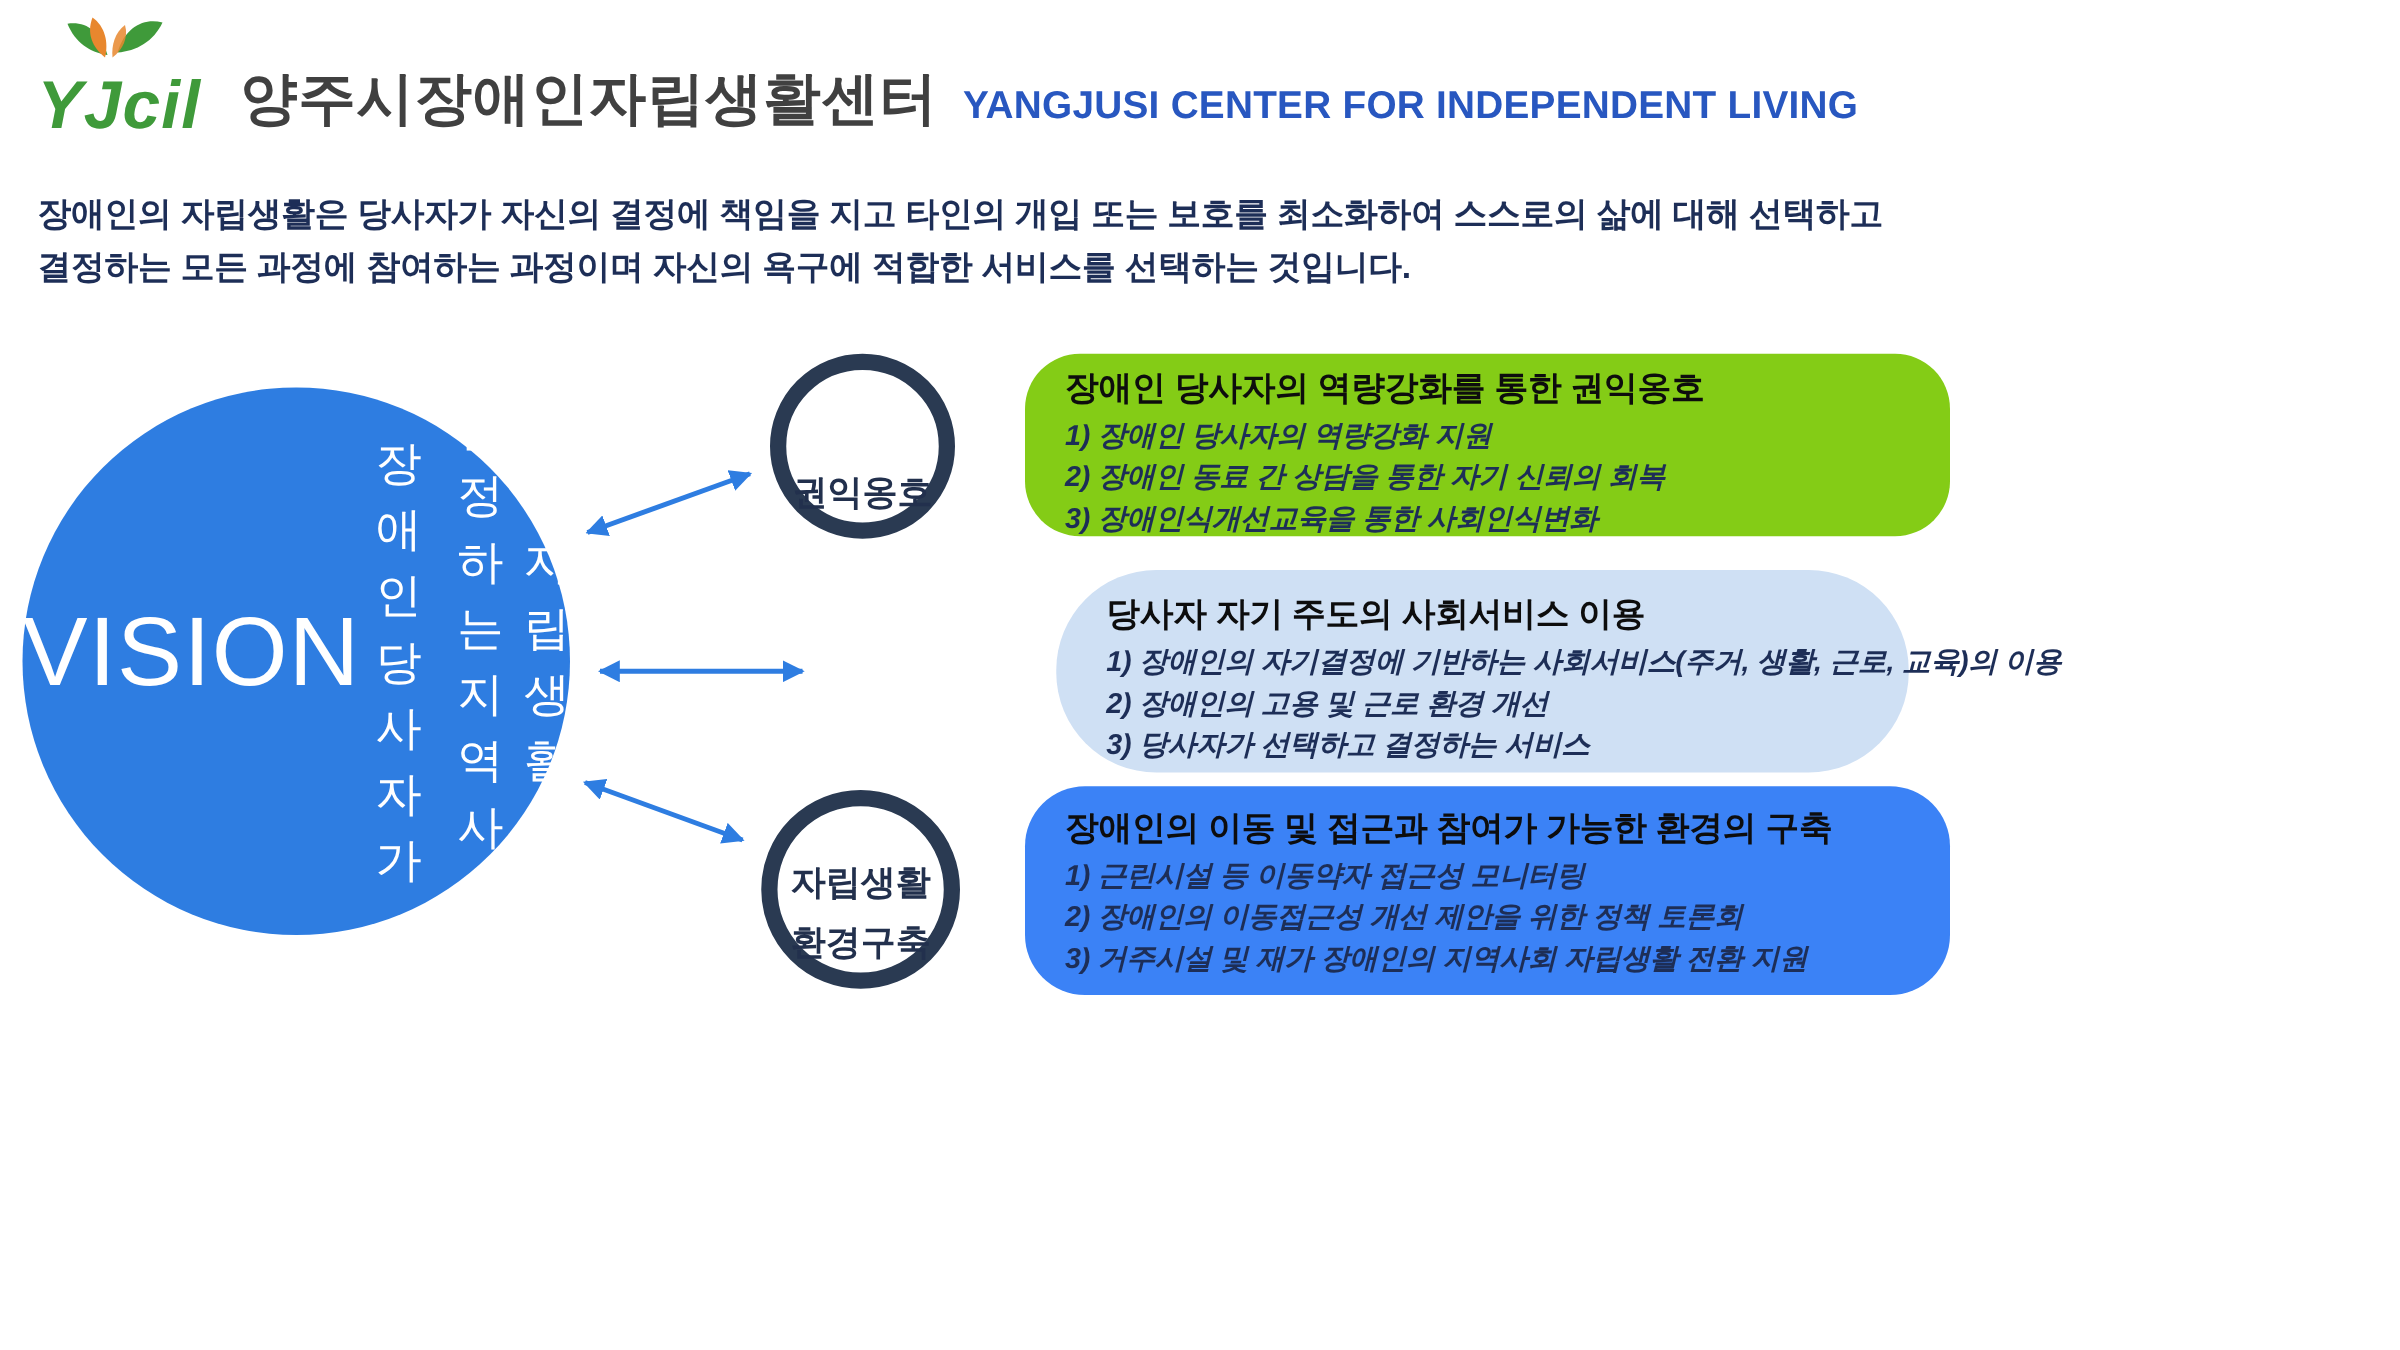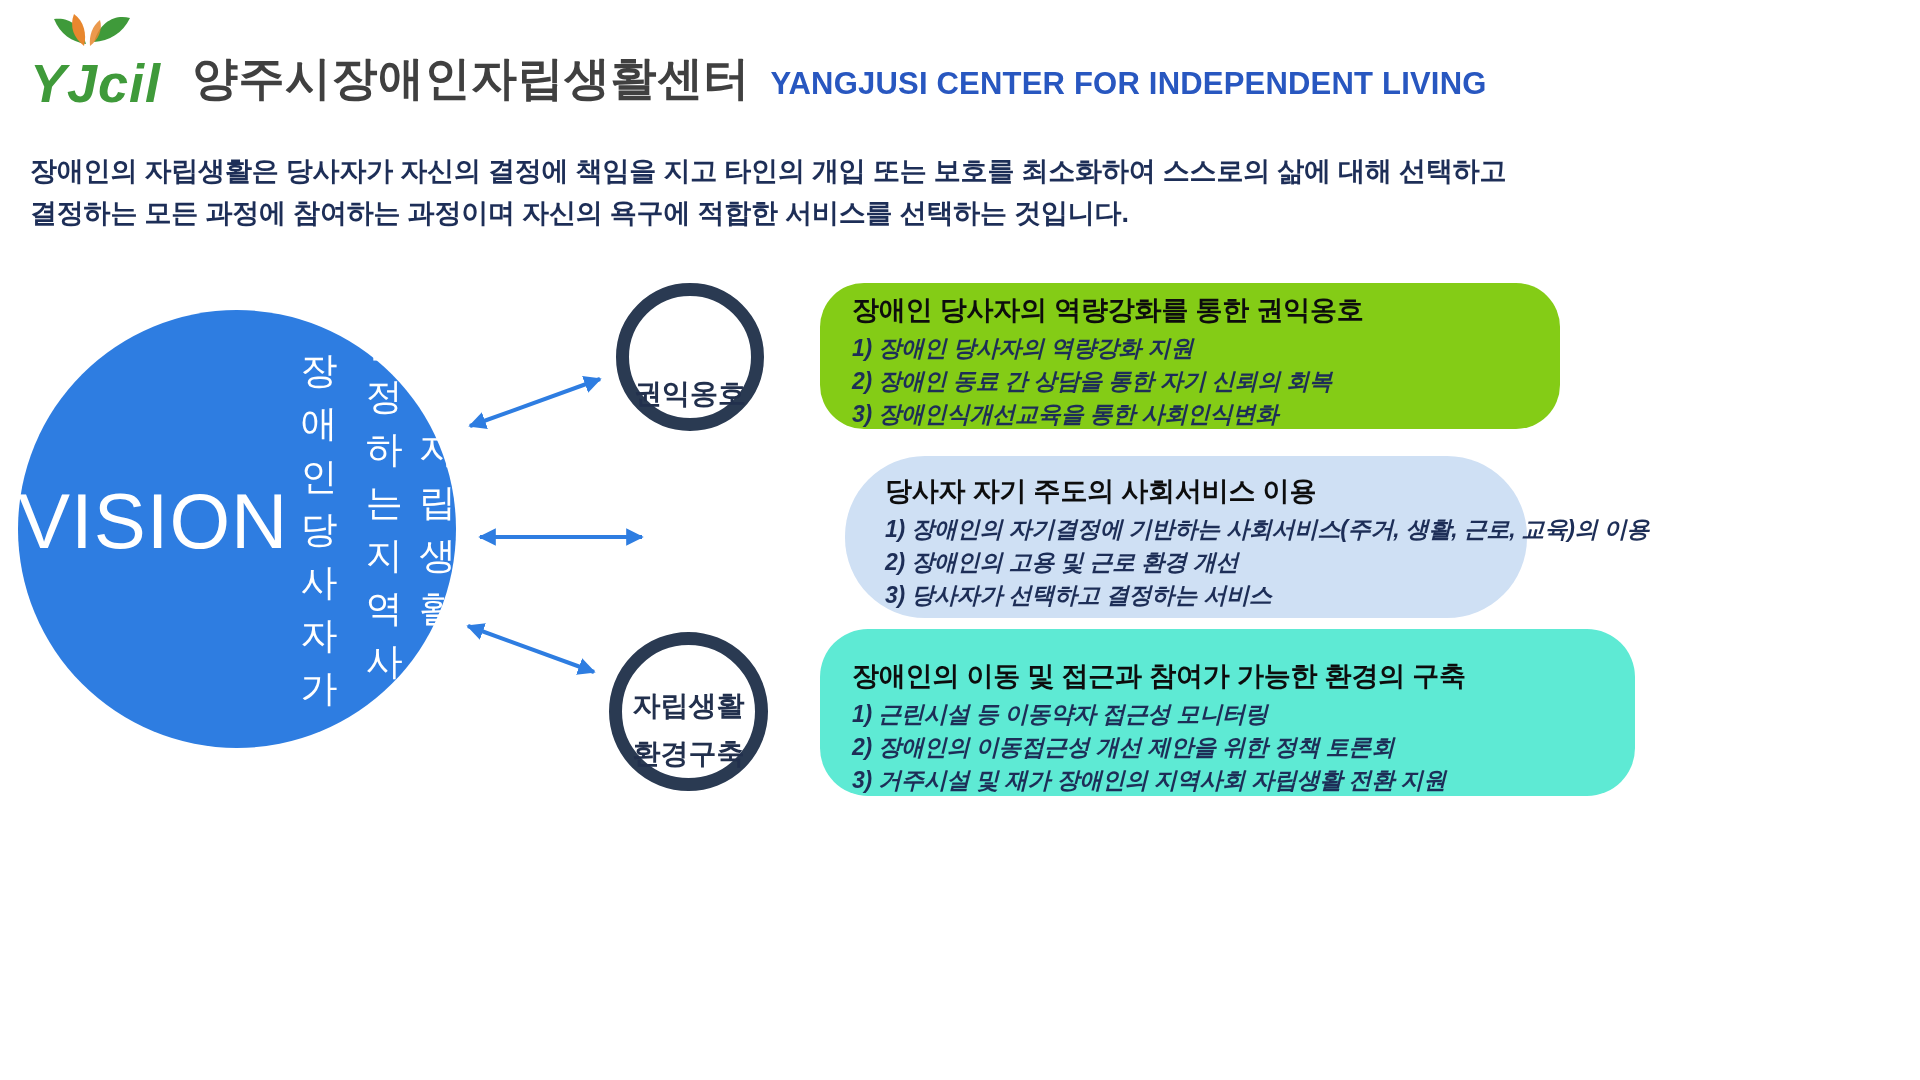--- a/index.html
+++ b/index.html
@@ -32,21 +32,21 @@
     align-items:center; justify-content:flex-end; text-align:center; font-weight:700; color:#22304d; }
   .goal-circle span { display:block; font-size:28px; line-height:48px; }
   .c1 { left:616px; top:283px; width:148px; height:148px; border:13px solid #2a3a52; }
   .c2 { left:657px; top:457px; width:158px; height:158px; border:13px solid #2e7de1; }
   .c3 { left:609px; top:632px; width:159px; height:159px; border:13px solid #2a3a52; }
 
   
   .goal-box { position:absolute; padding:10px 28px 0 32px; }
   .b1 { left:820px; top:283px; width:740px; height:146px; background:#84cc16; border-radius:44px; }
   .b2 { left:845px; top:456px; width:682px; height:162px; background:#cfe0f4; border-radius:80px; padding:18px 28px 0 40px; }
-  .b3 { left:820px; top:629px; width:815px; height:167px; background:#5eead4; border-radius:48px; padding-top:30px; }
+  .b3 { left:820px; top:629px; width:740px; height:167px; background:#3b82f6; border-radius:48px; padding-top:16px; }
   .box-title { font-size:27px; font-weight:800; color:#0d0d0d; line-height:34px; margin-bottom:5px; letter-spacing:-0.2px; }
   .box-item { font-size:23px; font-weight:600; color:#1d2e57; line-height:33px; white-space:nowrap; letter-spacing:-0.2px;font-style:italic; }
 </style>
 </head>
 <body>
 
 <div class="page">
 
   <div class="logo">
     <svg width="165" height="110" viewBox="0 0 165 110">

